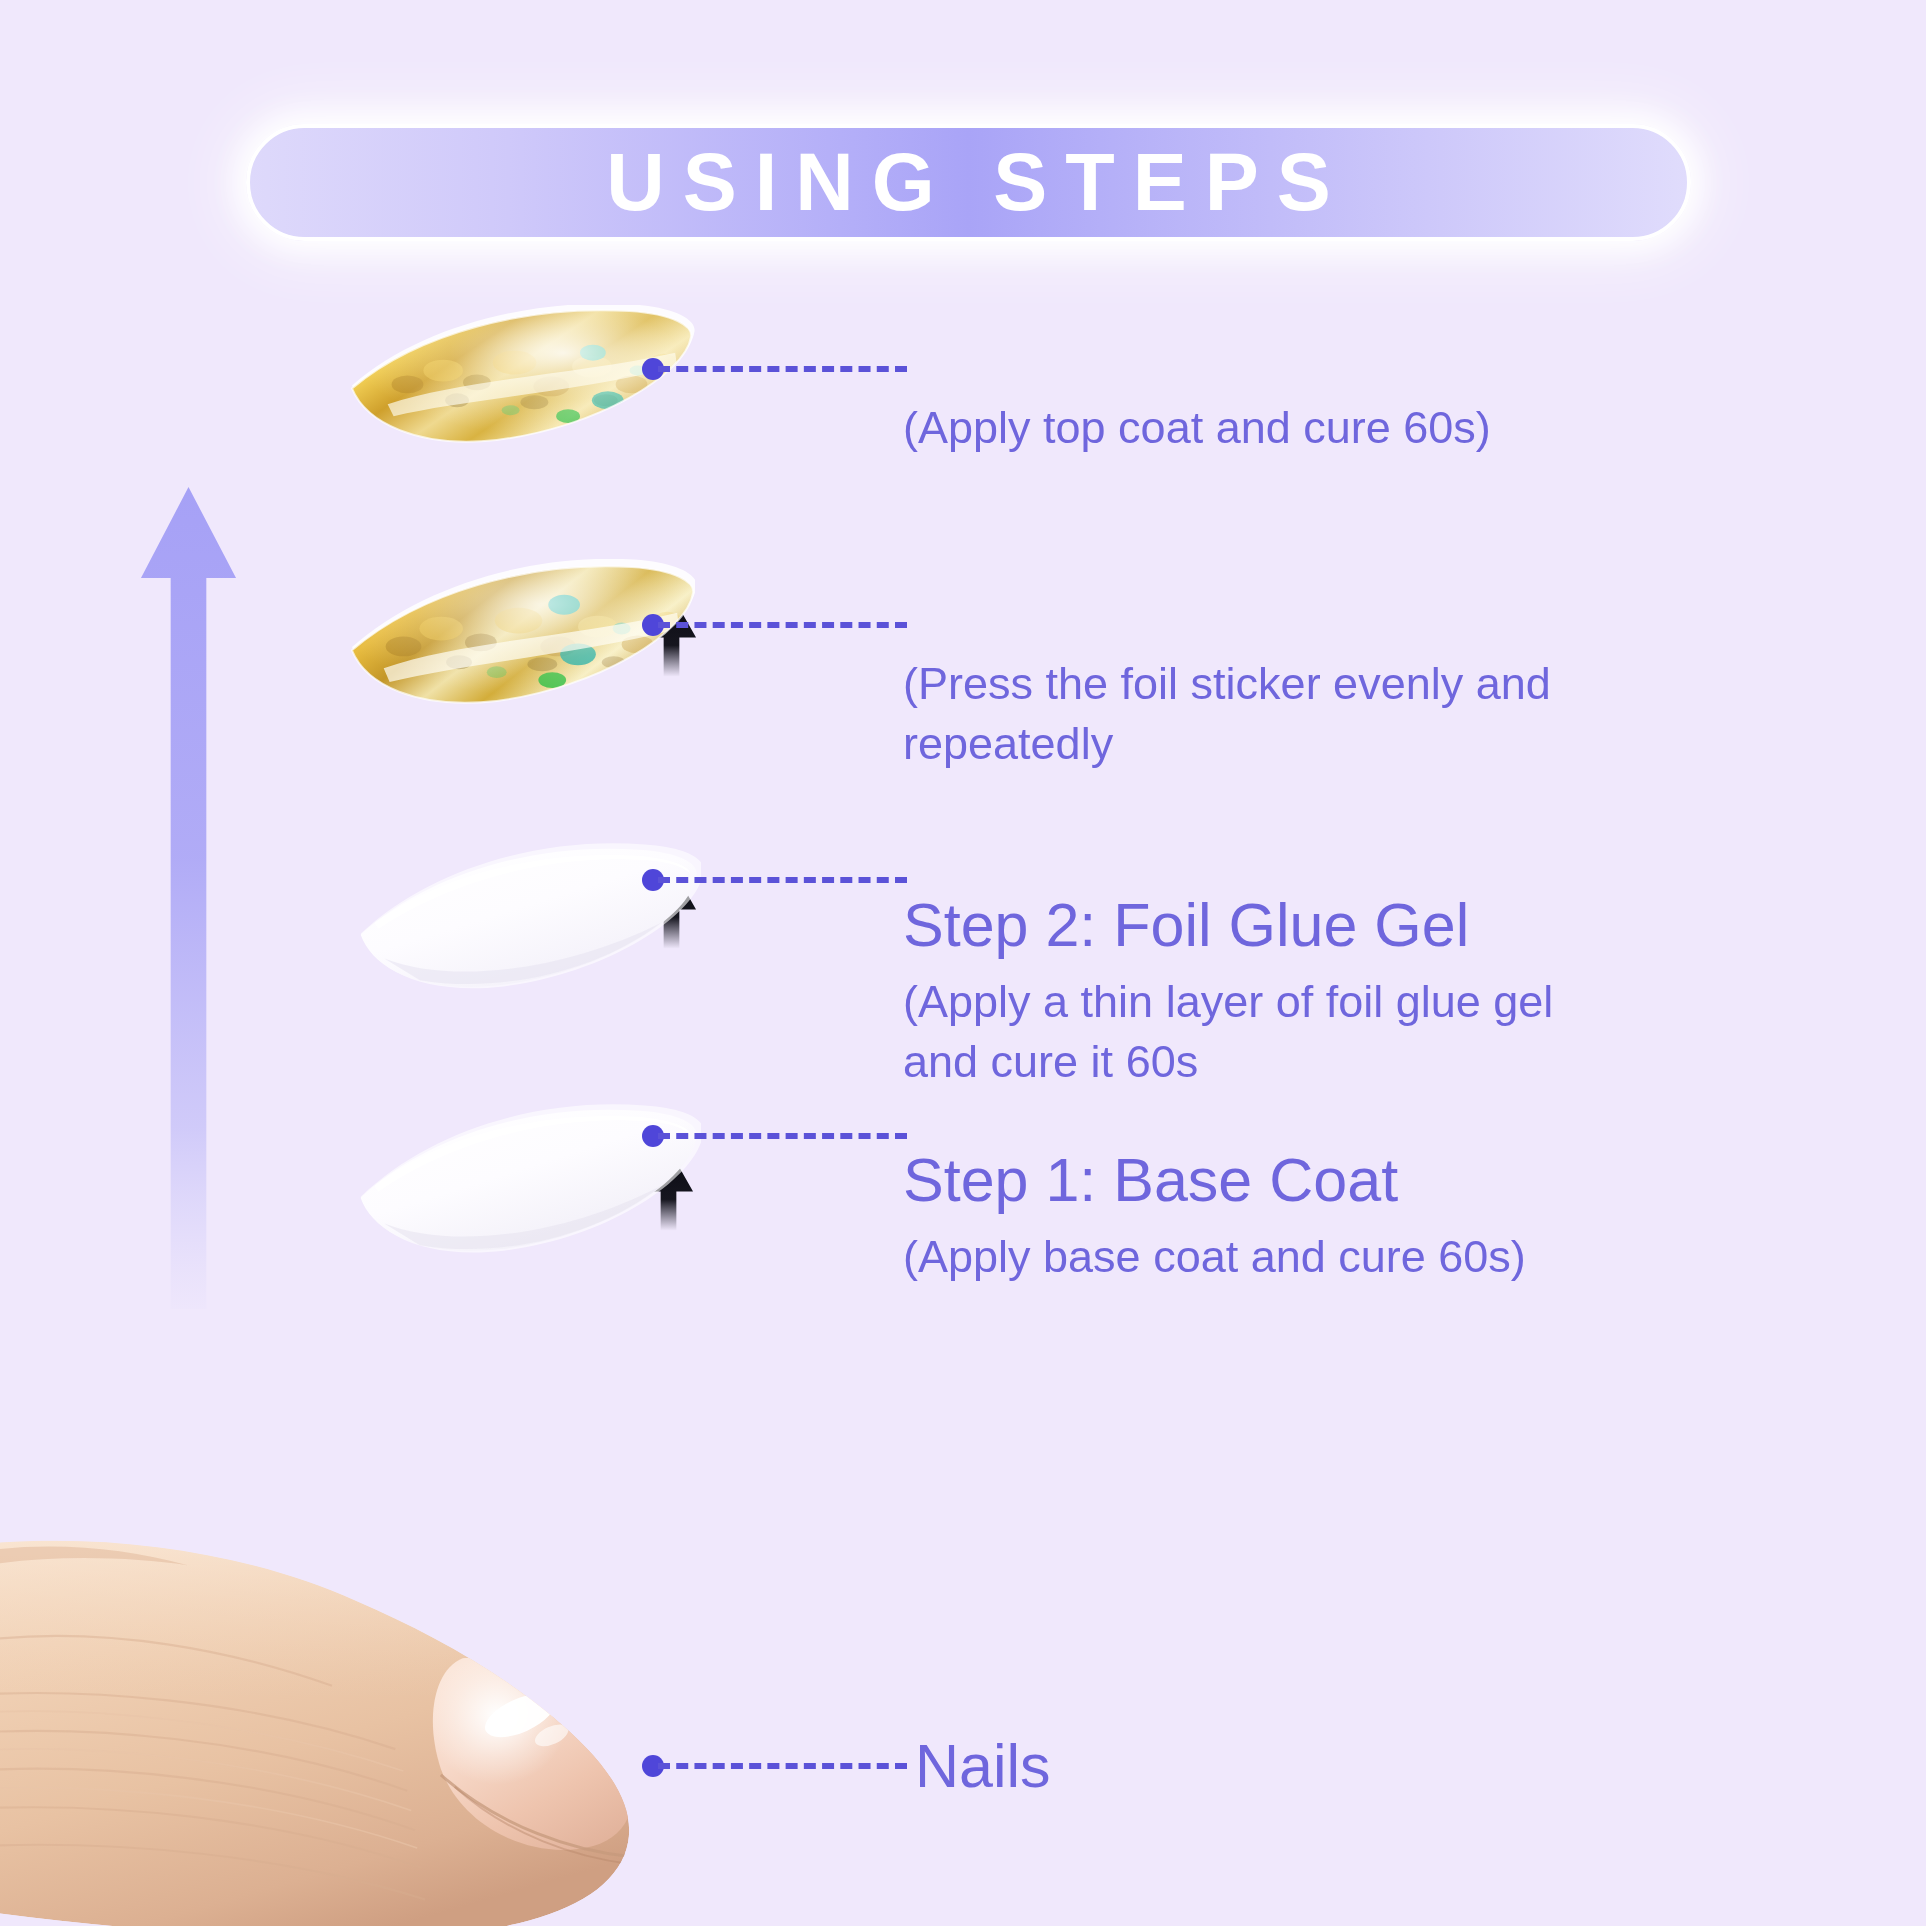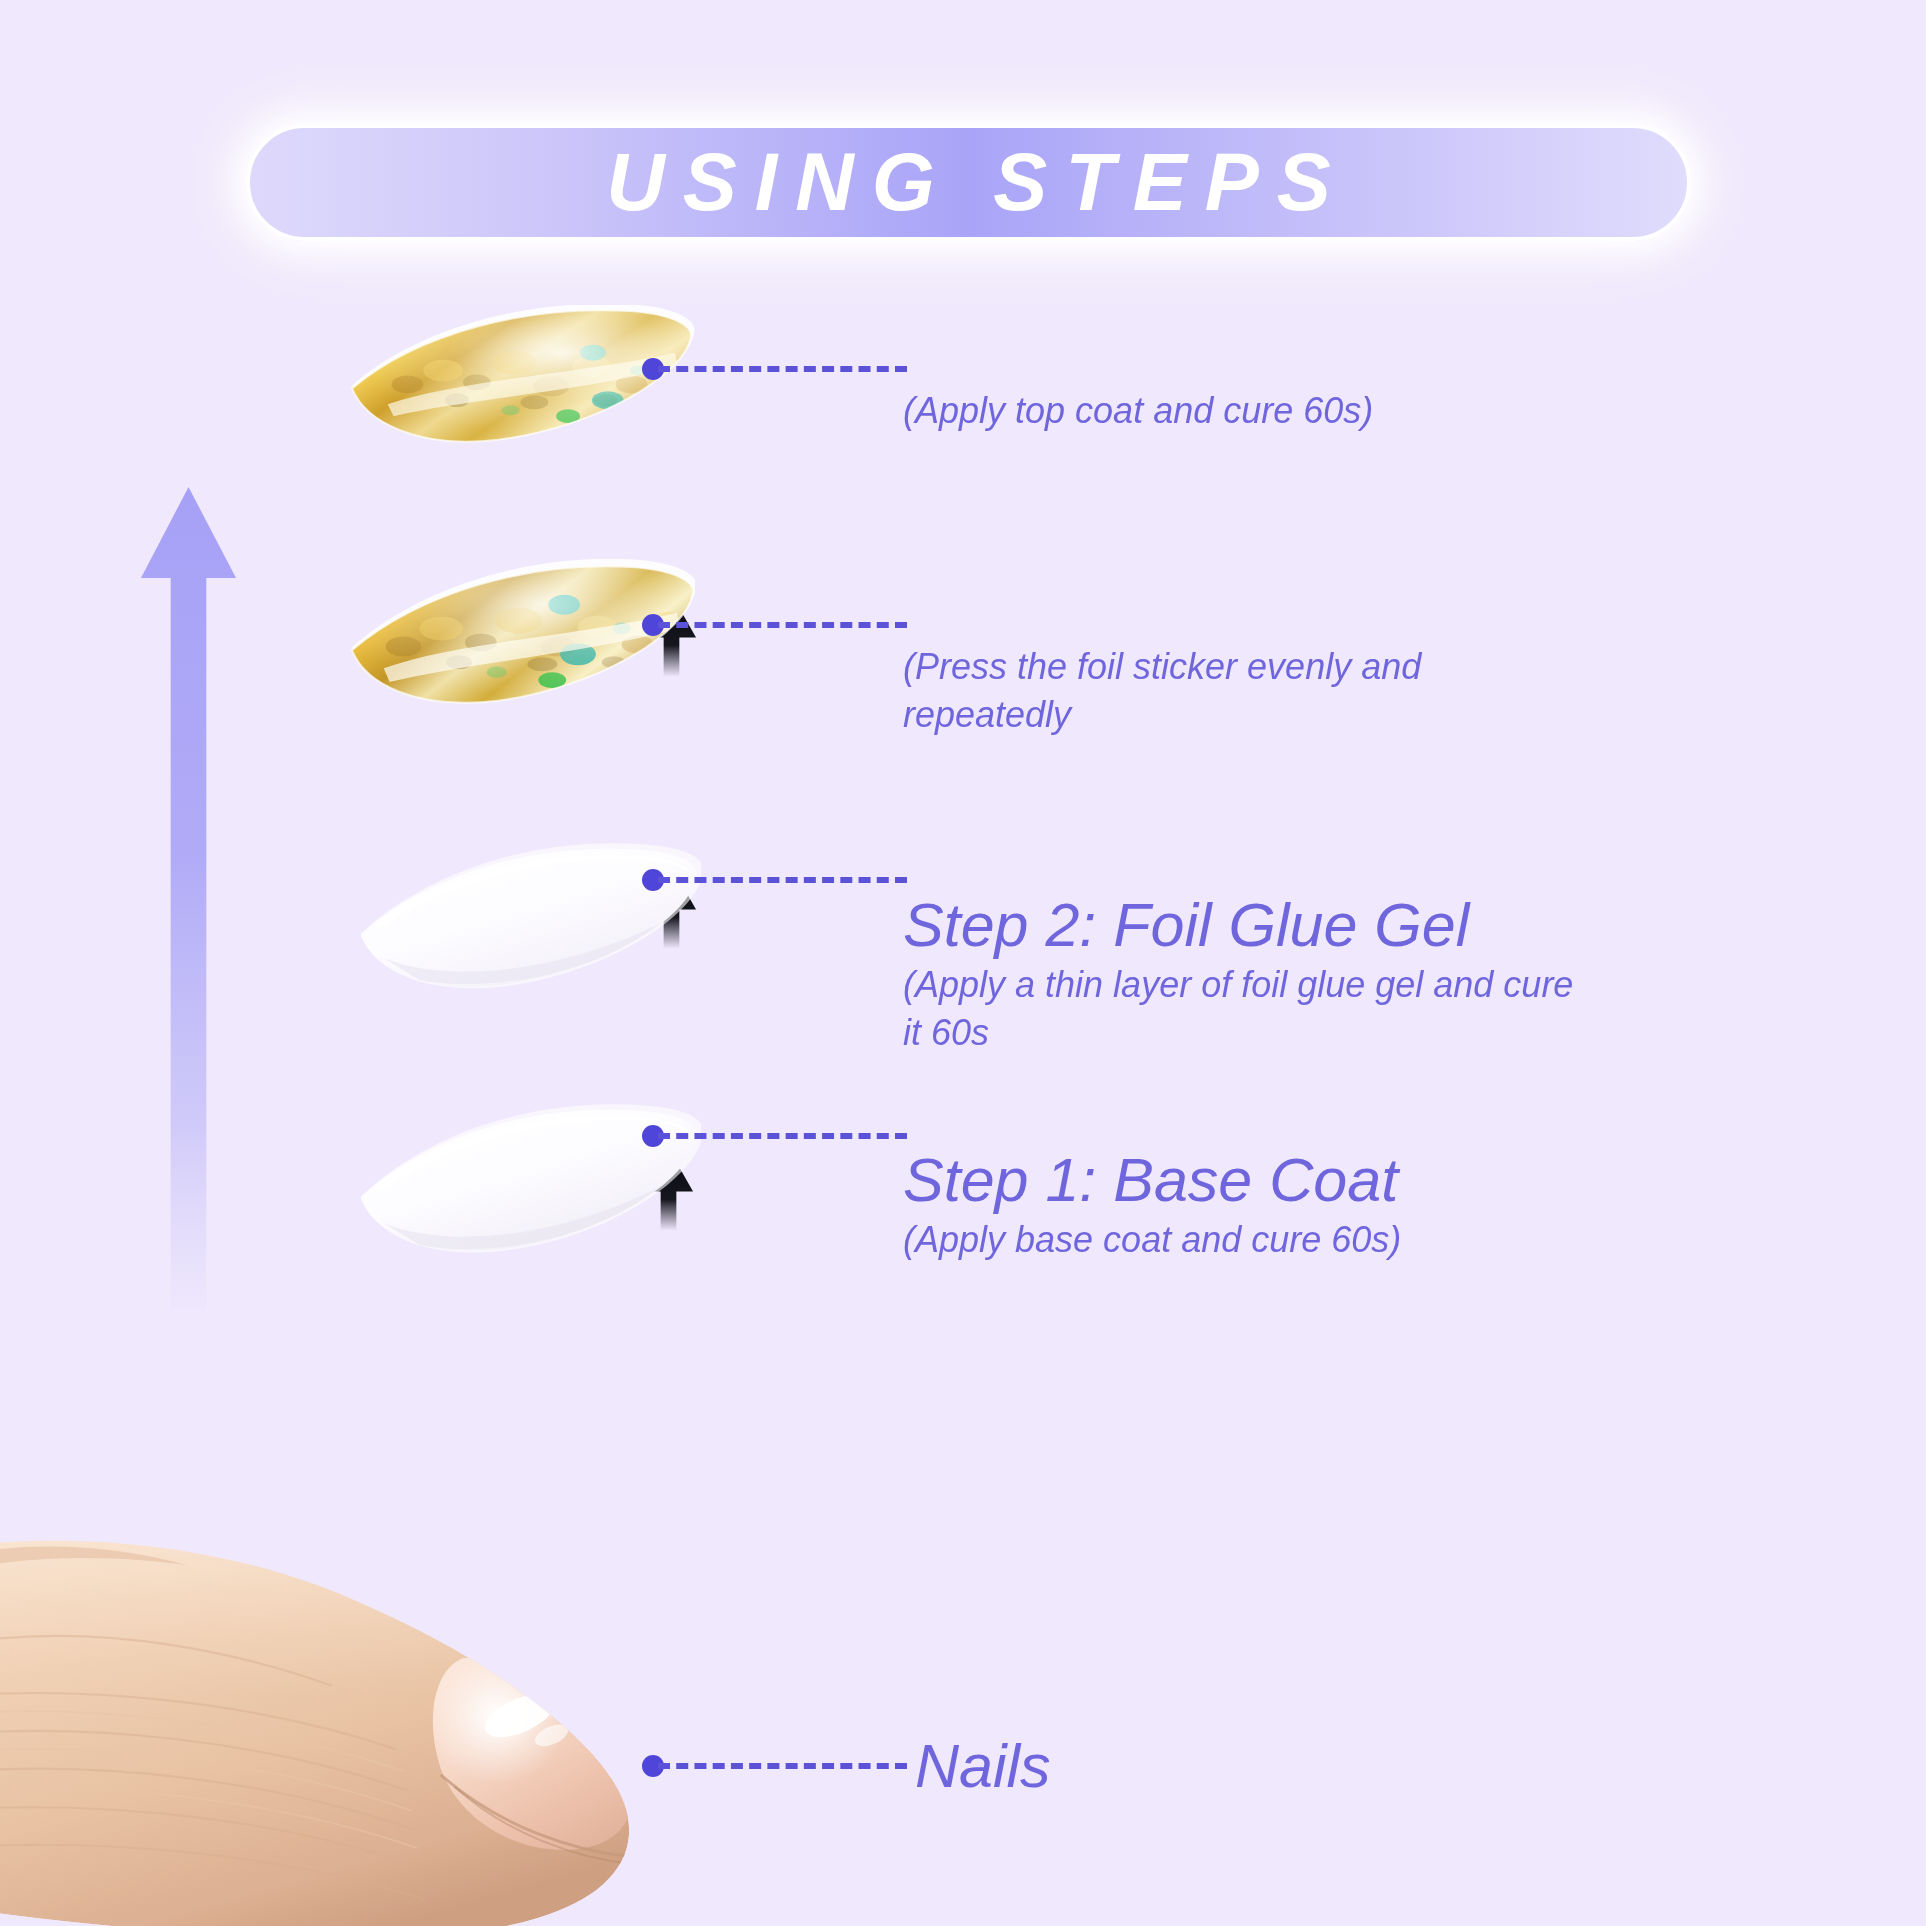--- a/index.html
+++ b/index.html
@@ -3,21 +3,21 @@
 <meta charset="utf-8">
 <style>
   html,body{margin:0;padding:0;}
   body{
     width:1927px;height:1927px;
     background:#f0e8fc;
     font-family:"Liberation Sans", sans-serif;
     overflow:hidden;
     position:relative;
   }
-  .stage{position:absolute;inset:0;font-style:italic;}
+  .stage{position:absolute;inset:0;}
 
   
   .banner-wrap{
     position:absolute;
     left:246px; top:124px;
     width:1445px; height:117px;
   }
   .banner{
     position:absolute; inset:0;
     border-radius:59px;
@@ -75,25 +75,25 @@
   .step-title{
     color:#6f66dd;
     font-size:61px;
     line-height:1.05;
     font-weight:400;
     white-space:nowrap;
     font-family:"Liberation Sans", sans-serif;
   }
   .step-sub{
     color:#6f66dd;
-    font-size:36px;
+    font-size:45px;
     line-height:1.33;
     font-weight:400;
     max-width:693px;
-    margin-top:4px;
+    margin-top:15px;
     font-family:"Liberation Sans", sans-serif;
   }
   .nails-label{
     position:absolute;
     color:#6f66dd;
     font-size:61px;
     white-space:nowrap;
     font-family:"Liberation Sans", sans-serif;
     text-align:right;
   }

